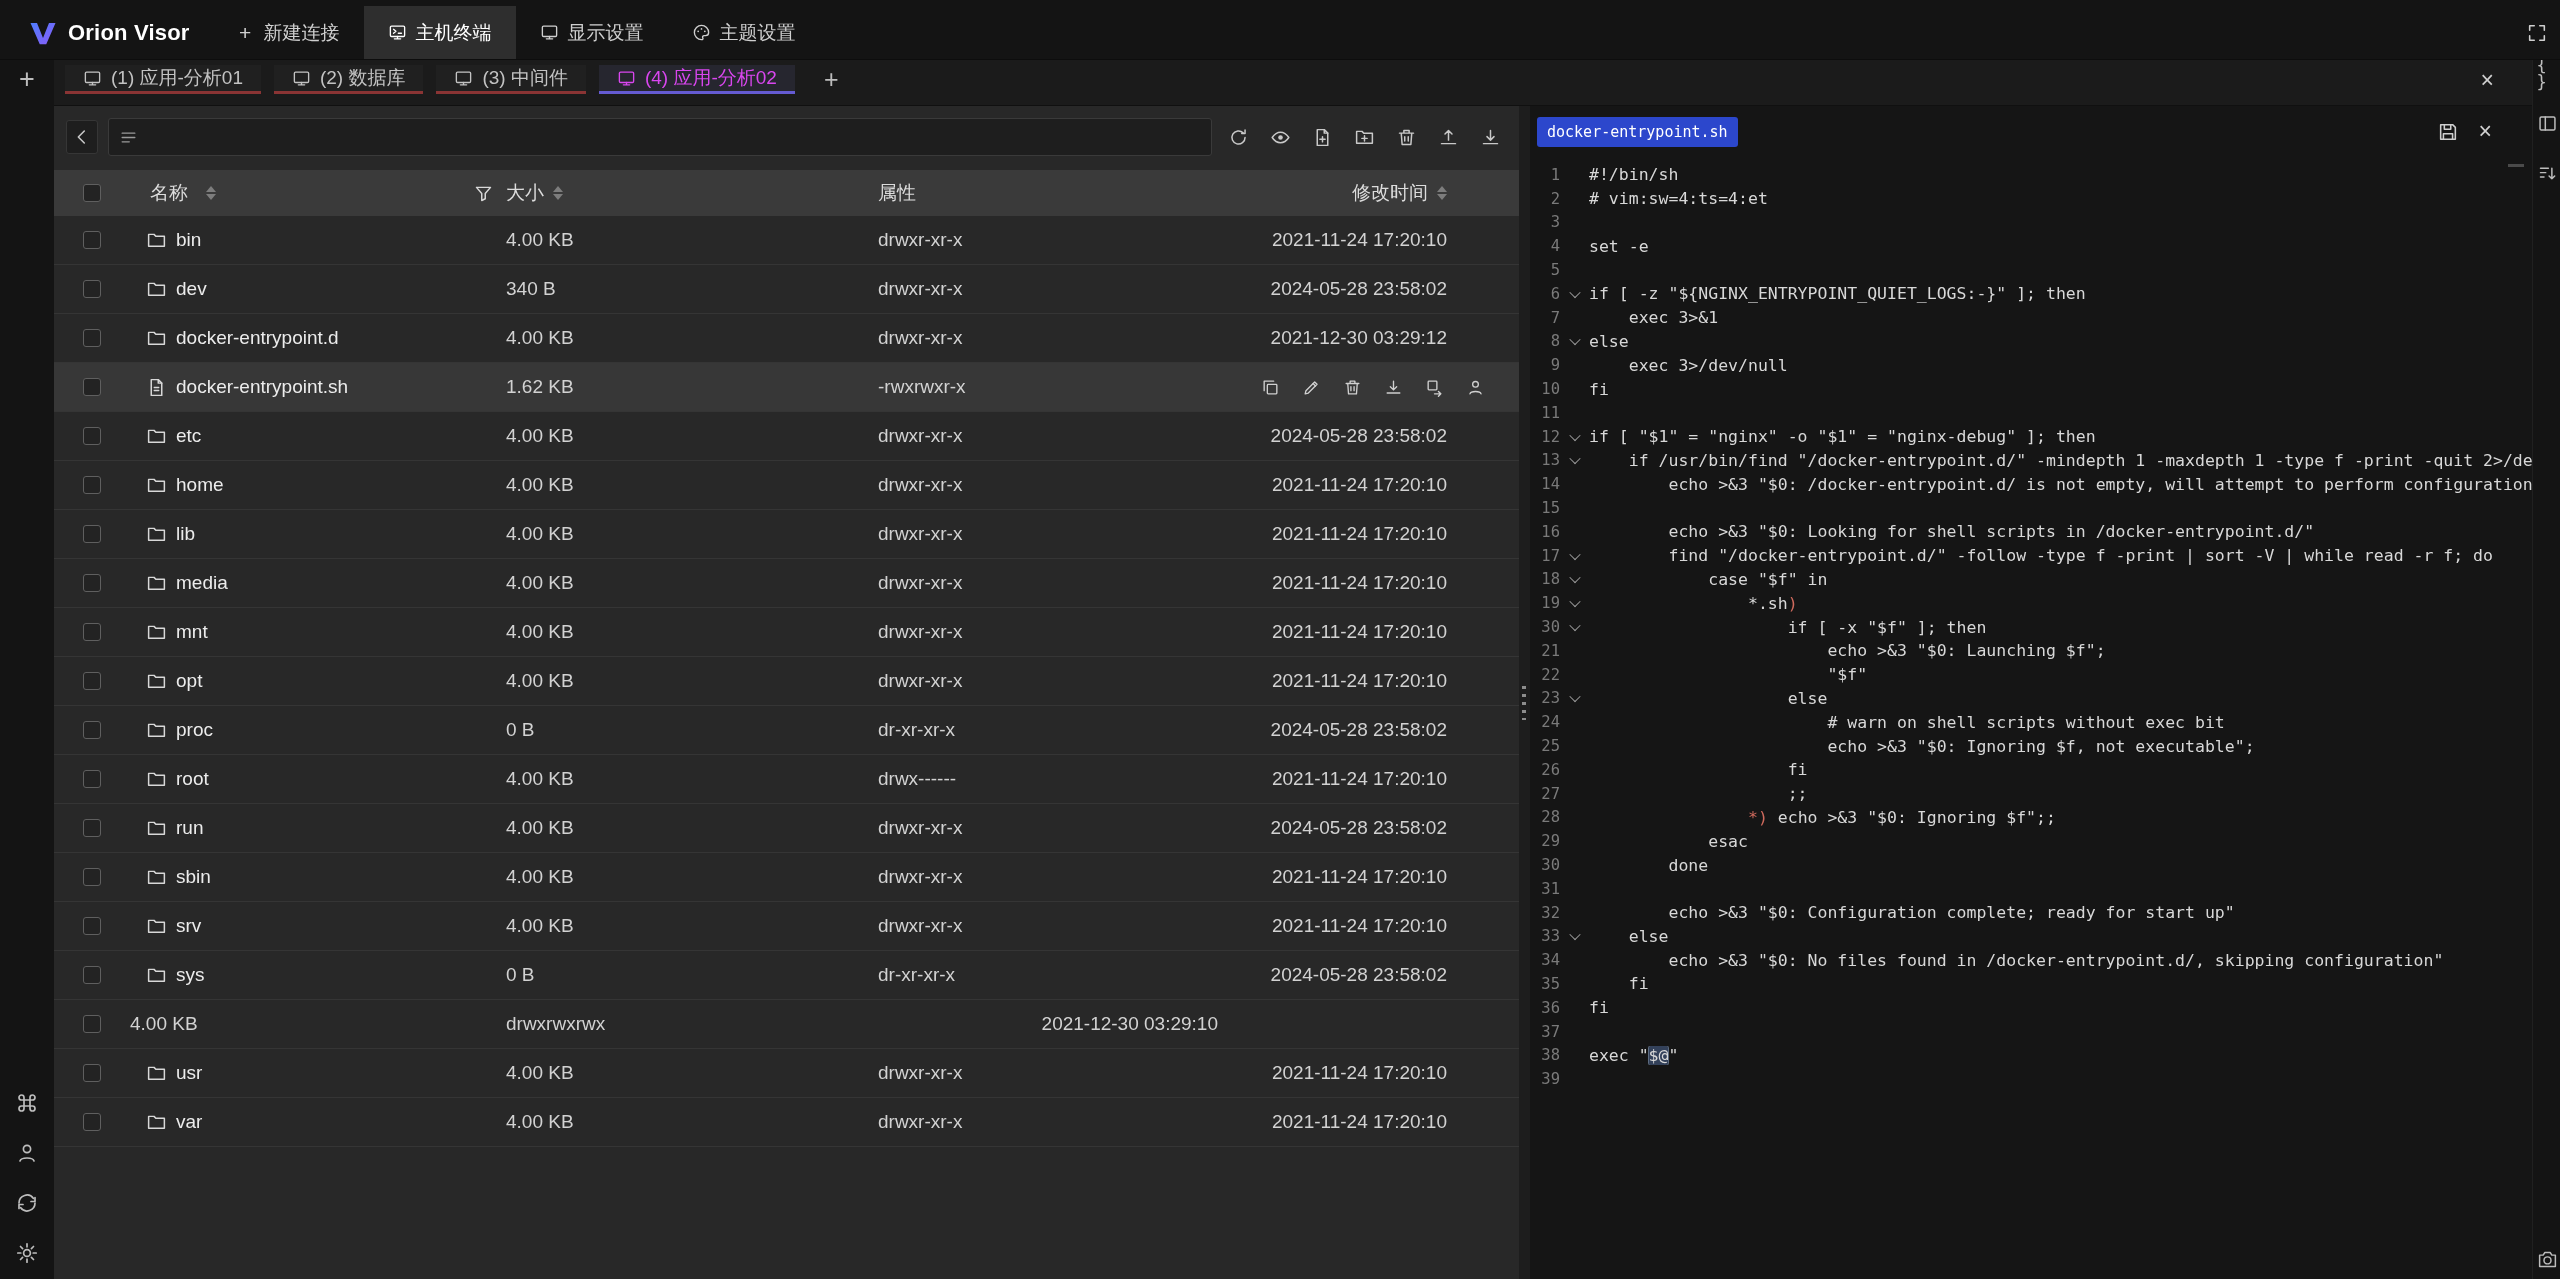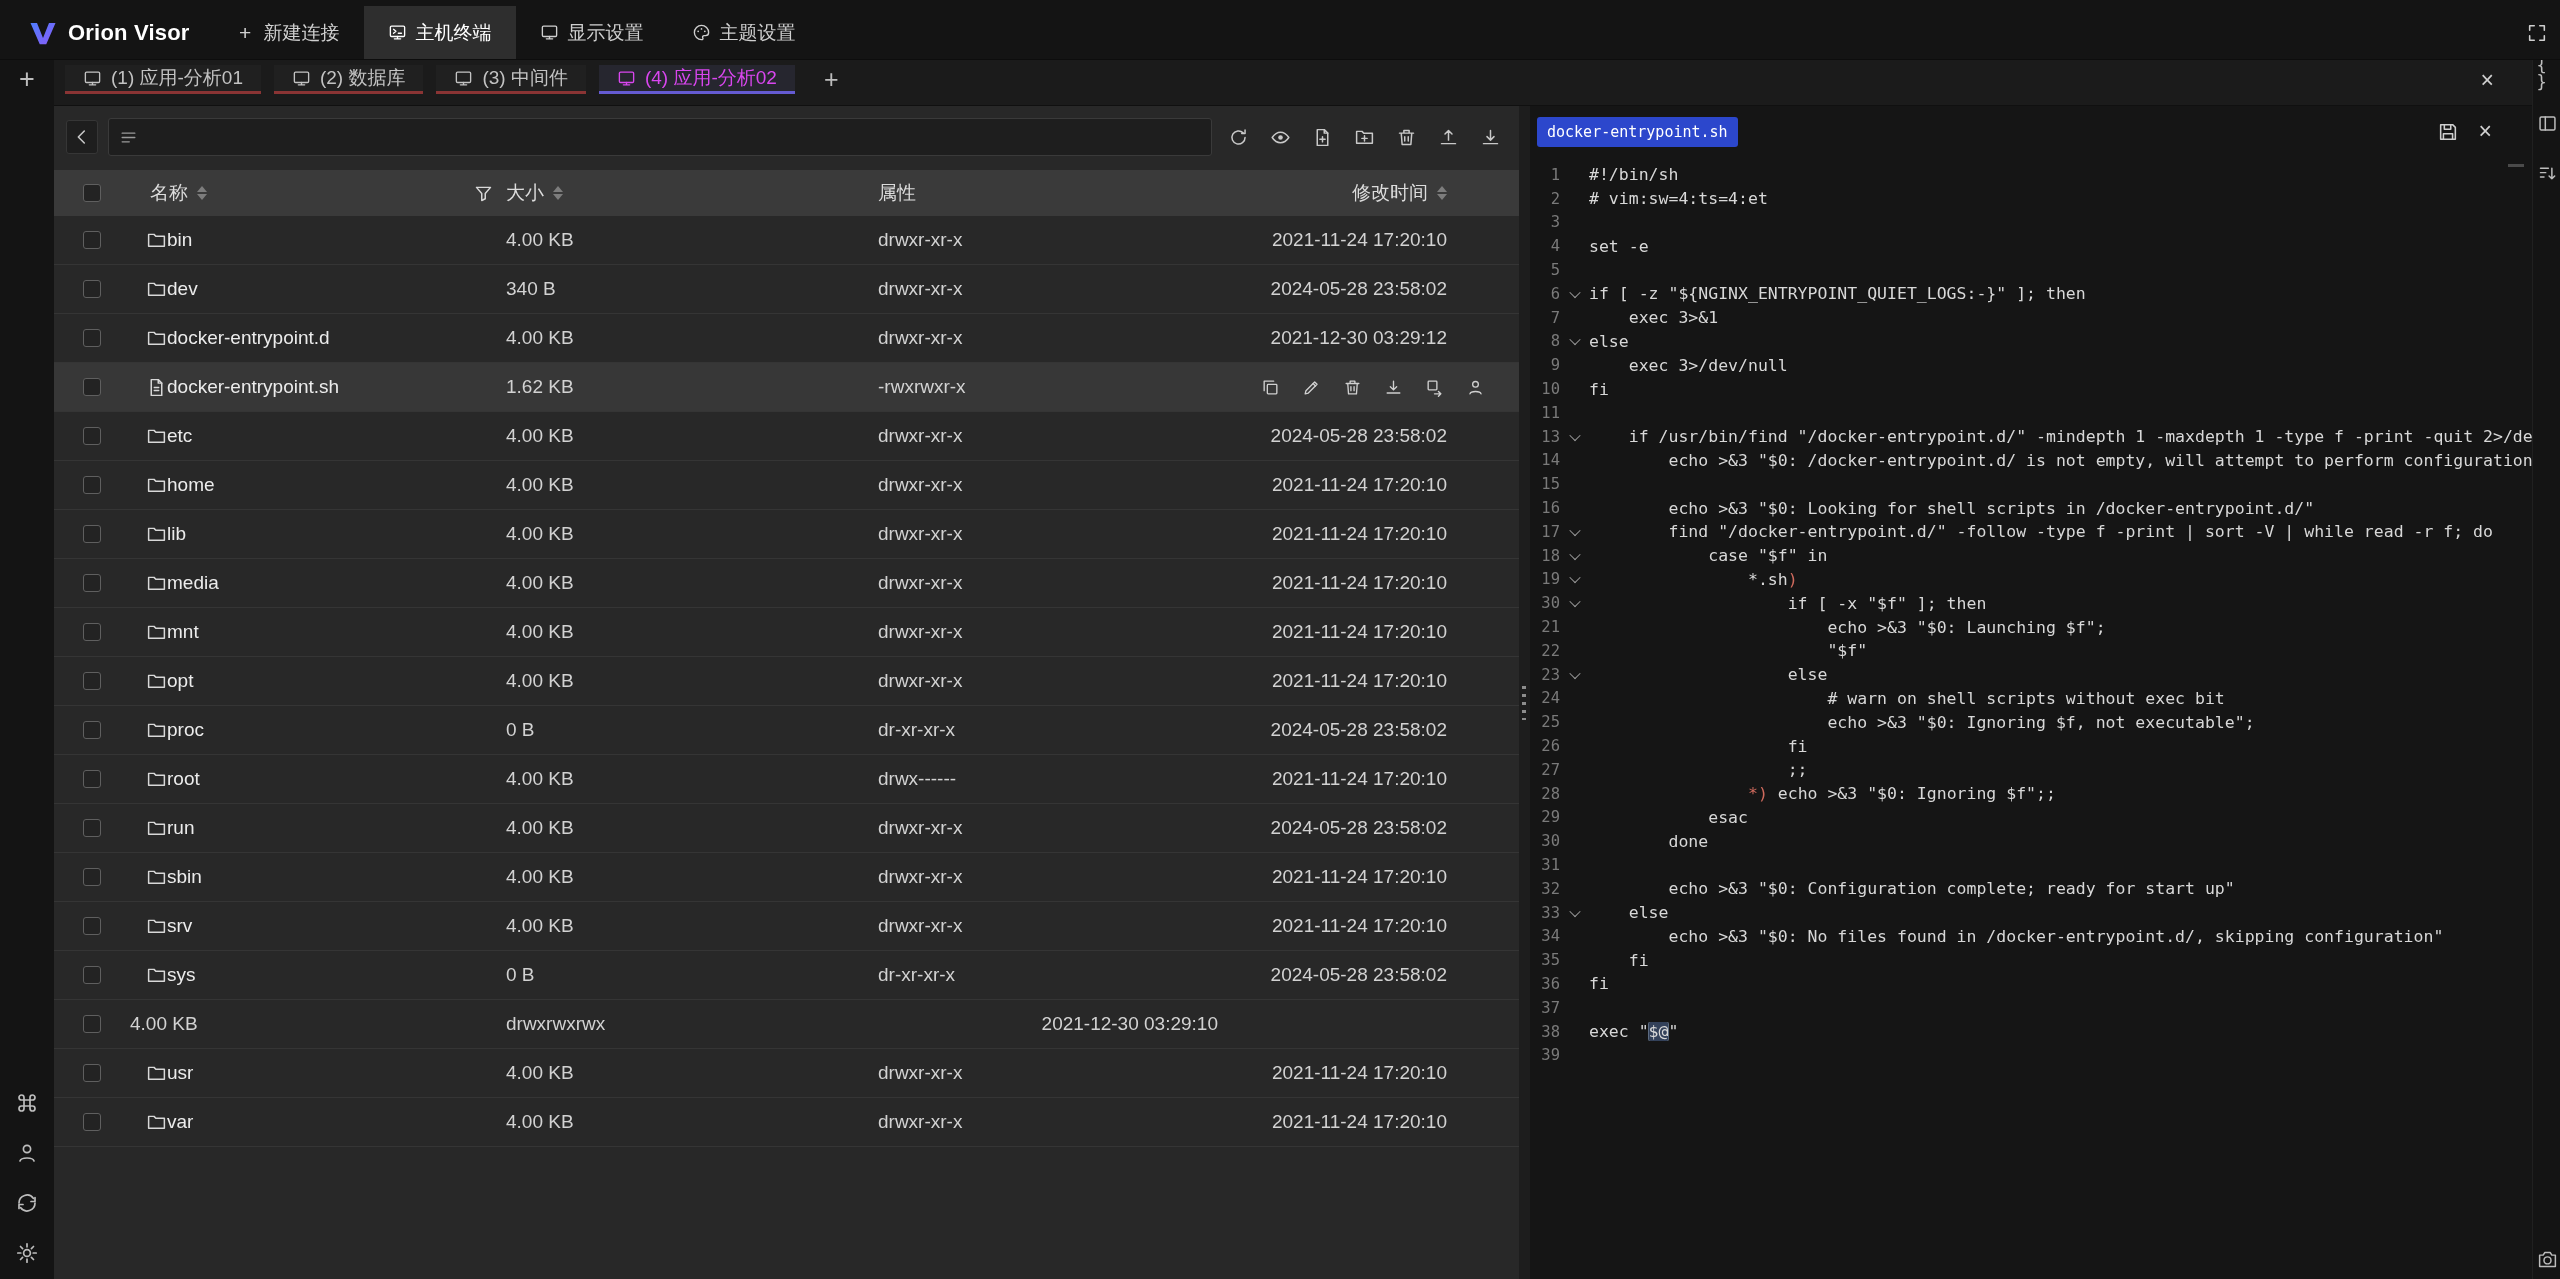--- a/index.html
+++ b/index.html
@@ -57,21 +57,21 @@
   .tool-btn{width:32px;height:34px;display:flex;align-items:center;justify-content:center;color:#c9c9c9;cursor:pointer}
   .tool-btn .icon{width:21px;height:21px}
 
   
   .fp-header,.frow{display:grid;grid-template-columns:76px 376px 372px 412px 1fr;align-items:center}
   .fp-header{height:46px;background:#3a3a3a;margin-top:12px;font-size:19px;color:#dcdcdc;flex:0 0 auto}
   .frow{height:49px;border-bottom:1px solid #353535;font-size:19px;color:#d2d2d2}
   .frow.hl{background:#373737}
   .cell{display:flex;align-items:center;min-width:0;height:100%}
   .c-check{justify-content:center}
-  .c-name{padding-left:16px}
+  .c-name{gap:9px;padding-left:16px}
   .fp-header .c-name{padding-left:20px}
   .c-name .icon{width:21px;height:21px;color:#d8d8d8}
   .fname{color:#ececec;white-space:nowrap}
   .c-time{justify-content:flex-end;padding-right:72px;white-space:nowrap}
   .c-time.actions{gap:22px;padding-right:34px}
   .checkbox{width:18px;height:18px;border:1.5px solid #5f5f5f;border-radius:3px;background:#232323;flex:0 0 auto}
   .sorter{display:inline-flex;flex-direction:column;gap:2px;margin-left:9px}
   .car{width:0;height:0;border-left:5px solid transparent;border-right:5px solid transparent}
   .car.up{border-bottom:6px solid #7d7d7d}
   .car.dn{border-top:6px solid #7d7d7d}
@@ -875,20 +875,21 @@
           <div class="code-line"><span class="ln-num">2</span><span class="ln-chev"></span><span class="ln-text"><span># vim:sw=4:ts=4:et</span></span></div>
           <div class="code-line"><span class="ln-num">3</span><span class="ln-chev"></span><span class="ln-text"><span></span></span></div>
           <div class="code-line"><span class="ln-num">4</span><span class="ln-chev"></span><span class="ln-text"><span>set -e</span></span></div>
           <div class="code-line"><span class="ln-num">5</span><span class="ln-chev"></span><span class="ln-text"><span></span></span></div>
           <div class="code-line"><span class="ln-num">6</span><span class="ln-chev"><i class="chev"></i></span><span class="ln-text"><span>if [ -z "${NGINX_ENTRYPOINT_QUIET_LOGS:-}" ]; then</span></span></div>
           <div class="code-line"><span class="ln-num">7</span><span class="ln-chev"></span><span class="ln-text"><span>    exec 3&gt;&amp;1</span></span></div>
           <div class="code-line"><span class="ln-num">8</span><span class="ln-chev"><i class="chev"></i></span><span class="ln-text"><span>else</span></span></div>
           <div class="code-line"><span class="ln-num">9</span><span class="ln-chev"></span><span class="ln-text"><span>    exec 3&gt;/dev/null</span></span></div>
           <div class="code-line"><span class="ln-num">10</span><span class="ln-chev"></span><span class="ln-text"><span>fi</span></span></div>
           <div class="code-line"><span class="ln-num">11</span><span class="ln-chev"></span><span class="ln-text"><span></span></span></div>
+          <div class="code-line"><span class="ln-num">12</span><span class="ln-chev"><i class="chev"></i></span><span class="ln-text"><span>if [ "$1" = "nginx" -o "$1" = "nginx-debug" ]; then</span></span></div>
           <div class="code-line"><span class="ln-num">13</span><span class="ln-chev"><i class="chev"></i></span><span class="ln-text"><span>    if /usr/bin/find "/docker-entrypoint.d/" -mindepth 1 -maxdepth 1 -type f -print -quit 2&gt;/dev/null | read v; then</span></span></div>
           <div class="code-line"><span class="ln-num">14</span><span class="ln-chev"></span><span class="ln-text"><span>        echo &gt;&amp;3 "$0: /docker-entrypoint.d/ is not empty, will attempt to perform configuration"</span></span></div>
           <div class="code-line"><span class="ln-num">15</span><span class="ln-chev"></span><span class="ln-text"><span></span></span></div>
           <div class="code-line"><span class="ln-num">16</span><span class="ln-chev"></span><span class="ln-text"><span>        echo &gt;&amp;3 "$0: Looking for shell scripts in /docker-entrypoint.d/"</span></span></div>
           <div class="code-line"><span class="ln-num">17</span><span class="ln-chev"><i class="chev"></i></span><span class="ln-text"><span>        find "/docker-entrypoint.d/" -follow -type f -print | sort -V | while read -r f; do</span></span></div>
           <div class="code-line"><span class="ln-num">18</span><span class="ln-chev"><i class="chev"></i></span><span class="ln-text"><span>            case "$f" in</span></span></div>
           <div class="code-line"><span class="ln-num">19</span><span class="ln-chev"><i class="chev"></i></span><span class="ln-text"><span>                *.sh</span><span class="tok-red">)</span></span></div>
           <div class="code-line"><span class="ln-num">30</span><span class="ln-chev"><i class="chev"></i></span><span class="ln-text"><span>                    if [ -x "$f" ]; then</span></span></div>
           <div class="code-line"><span class="ln-num">21</span><span class="ln-chev"></span><span class="ln-text"><span>                        echo &gt;&amp;3 "$0: Launching $f";</span></span></div>
           <div class="code-line"><span class="ln-num">22</span><span class="ln-chev"></span><span class="ln-text"><span>                        "$f"</span></span></div>

